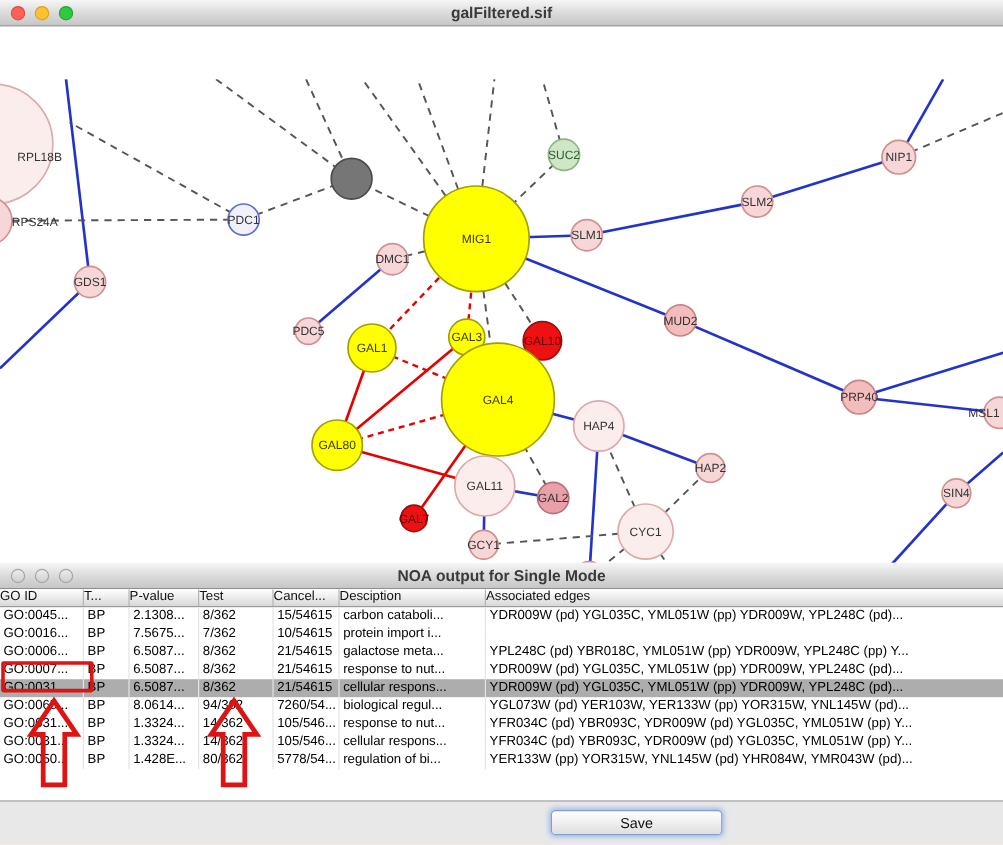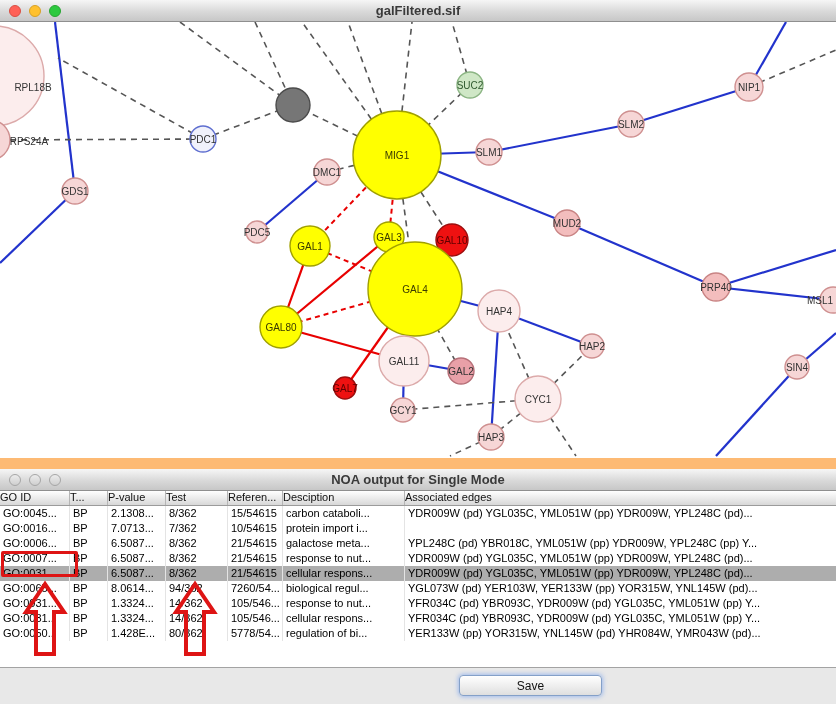--- a/index.html
+++ b/index.html
@@ -11,21 +11,21 @@
             border-bottom:1px solid #8f8f8f;display:flex;align-items:center;padding-left:9px;}
   .title{position:absolute;left:0;right:0;text-align:center;font-size:13px;
          font-weight:bold;color:#3a3a3a;pointer-events:none;}
   .tl{width:12px;height:12px;border-radius:50%;margin-right:8px;display:inline-block;
       box-sizing:border-box;z-index:2;}
   .tl.red{background:#ff6157;border:1px solid #d94f44;}
   .tl.yellow{background:#ffc12f;border:1px solid #d8a125;}
   .tl.green{background:#2dc93f;border:1px solid #28a532;}
   .tl.dim{background:linear-gradient(#ececec,#cfcfcf);border:1px solid #a6a6a6;}
   .win1{position:absolute;top:0;left:0;width:836px;height:458px;background:#fff;}
-  .canvas{height:436px;background:#fff;}
+  .canvas{height:436px;background:#fff;margin-top:44px;}
   .win2{position:absolute;top:469px;left:0;width:836px;height:246px;background:#fff;}
   
   .tablewrap{position:relative;height:176px;background:#fff;overflow:hidden;}
   .thead{display:flex;height:14px;background:linear-gradient(#ffffff,#d8d8d8);
          border-bottom:1px solid #9b9b9b;}
   .hc{font-size:11px;line-height:13px;color:#111;
       border-right:1px solid #b5b5b5;overflow:hidden;white-space:nowrap;box-sizing:border-box;}
   .trow{display:flex;height:15px;}
   .trow.sel{background:#adadad;}
   .tc{font-size:11px;line-height:15px;color:#000;padding-left:3px;
@@ -178,38 +178,38 @@
       <span class="tl dim"></span>
       <span class="tl dim"></span>
       <div class="title">NOA output for Single Mode</div>
     </div>
     <div class="tablewrap">
       <div class="thead" id="thead">
           <div class="hc c0">GO ID</div>
           <div class="hc c1">T...</div>
           <div class="hc c2">P-value</div>
           <div class="hc c3">Test</div>
-          <div class="hc c4">Referen...</div>
+          <div class="hc c4">Cancel...</div>
           <div class="hc c5">Desciption</div>
           <div class="hc c6">Associated edges</div>
         </div>
       <div id="tbody">
           <div class="trow">
             <div class="tc c0">GO:0045...</div>
             <div class="tc c1">BP</div>
             <div class="tc c2">2.1308...</div>
             <div class="tc c3">8/362</div>
             <div class="tc c4">15/54615</div>
             <div class="tc c5">carbon cataboli...</div>
             <div class="tc c6">YDR009W (pd) YGL035C, YML051W (pp) YDR009W, YPL248C (pd)...</div>
           </div>
           <div class="trow">
             <div class="tc c0">GO:0016...</div>
             <div class="tc c1">BP</div>
-            <div class="tc c2">7.0713...</div>
+            <div class="tc c2">7.5675...</div>
             <div class="tc c3">7/362</div>
             <div class="tc c4">10/54615</div>
             <div class="tc c5">protein import i...</div>
           </div>
           <div class="trow">
             <div class="tc c0">GO:0006...</div>
             <div class="tc c1">BP</div>
             <div class="tc c2">6.5087...</div>
             <div class="tc c3">8/362</div>
             <div class="tc c4">21/54615</div>

